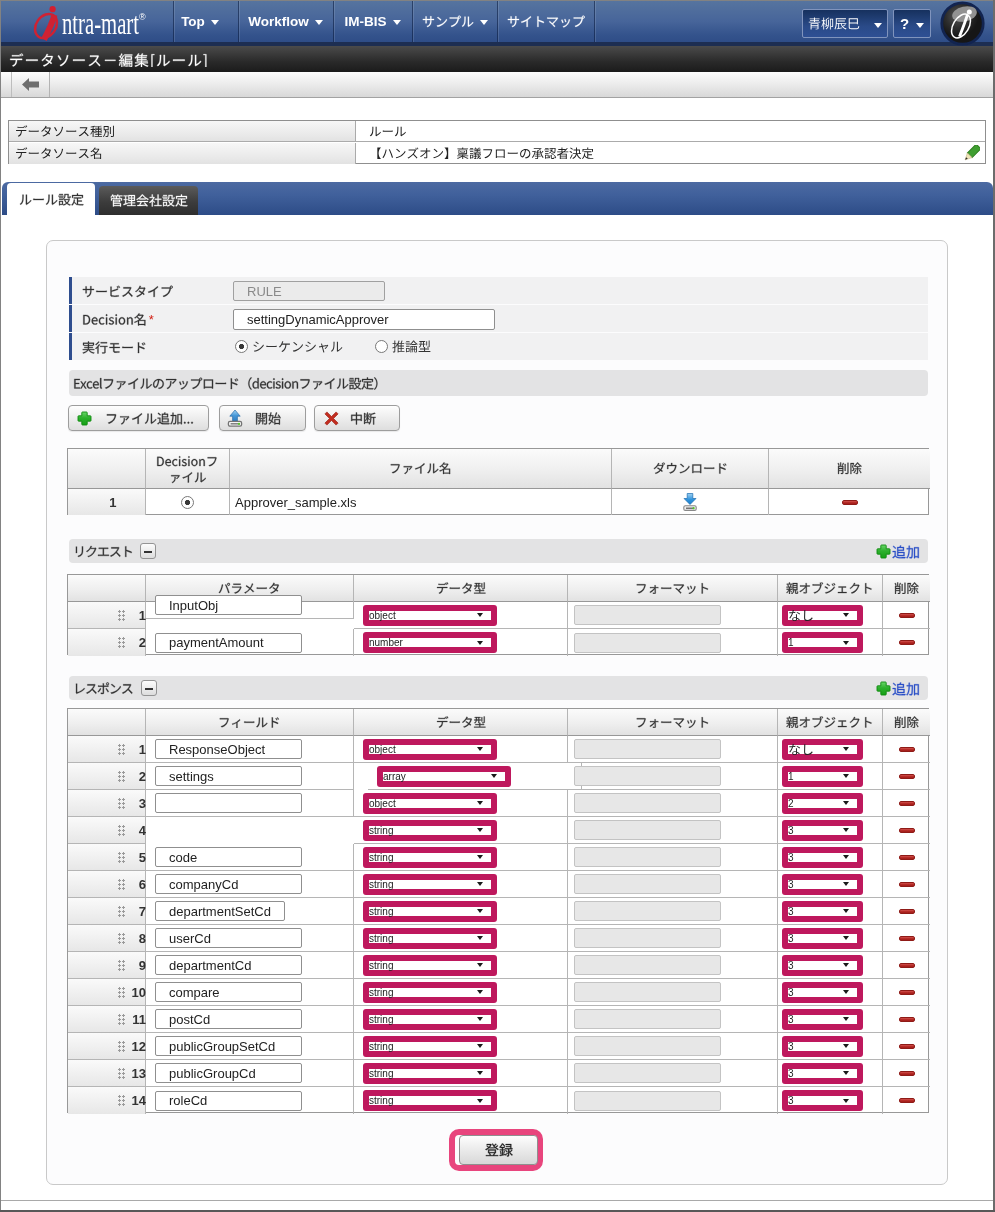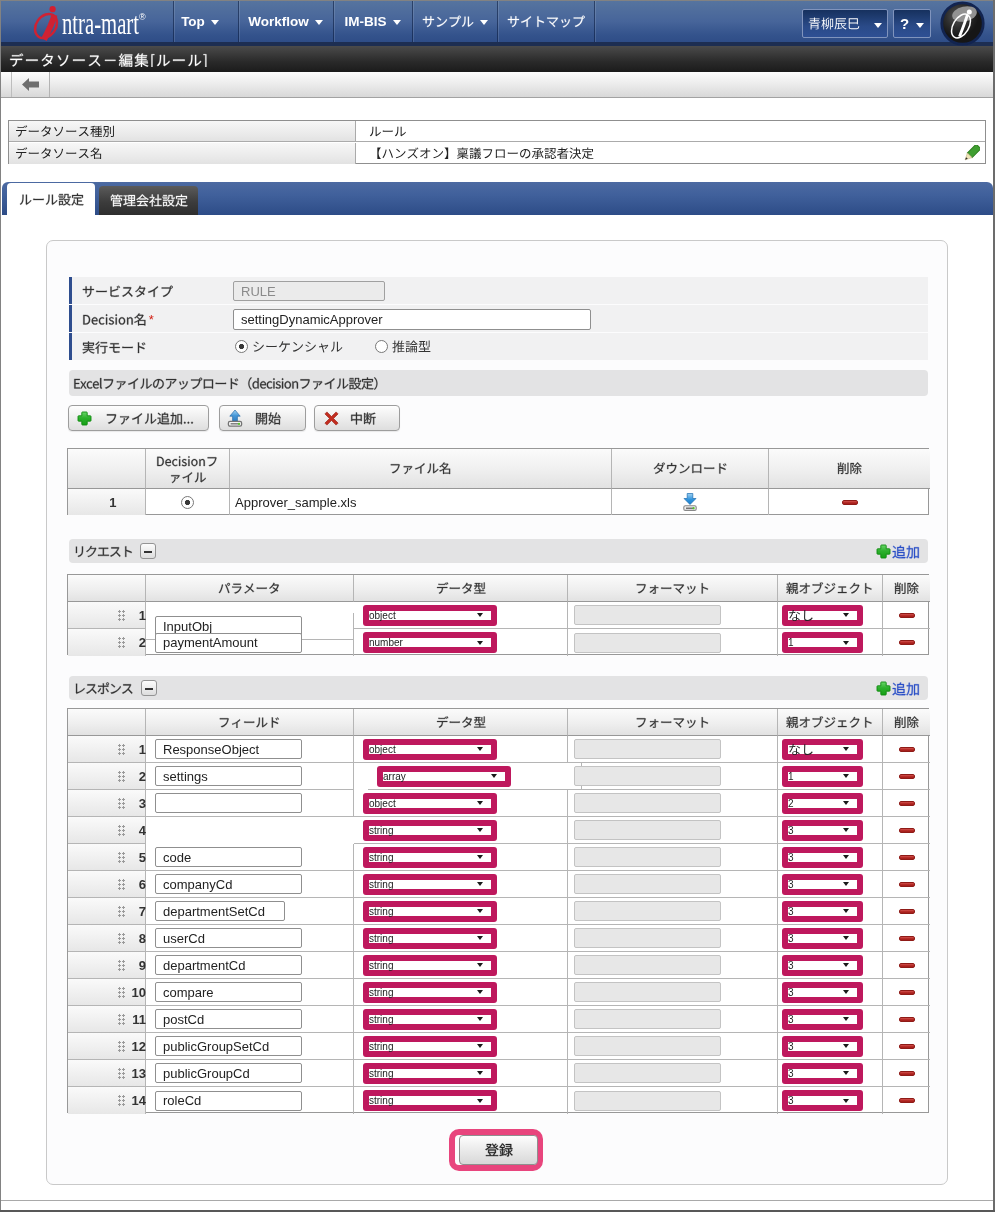--- a/index.html
+++ b/index.html
@@ -27,21 +27,21 @@
 
 #tabbar{left:2px;top:182px;width:991px;height:33px;background:linear-gradient(#4c6aa2 0%,#40609b 40%,#2d4c87 100%);border-radius:6px 6px 0 0}
 #tab1{left:7px;top:183px;width:88px;height:32px;background:#fff;border-radius:4px 4px 0 0;display:flex;align-items:center;justify-content:center}
 #tab2{left:99px;top:186px;width:99px;height:29px;background:linear-gradient(#5b5b5b,#3c3c3c 55%,#2e2e2e);border-radius:4px 4px 0 0;display:flex;align-items:center;justify-content:center}
 
 #panel{left:46px;top:240px;width:902px;height:945px;background:#fcfcfd;border:1px solid #c9c9c9;border-radius:7px}
 .frow{position:absolute;left:69px;width:859px;height:27px;background:#f1f1f2;border-left:3px solid #2e4d8e;display:flex;align-items:center}
 .flabel{padding-left:10px;width:152px}
 .secbar{position:absolute;left:69px;width:859px;height:24px;background:#e3e3e4;border-radius:4px;display:flex;align-items:center}
 input, .inp{font-family:"Liberation Sans",sans-serif}
-.inp{position:absolute;background:#fff;border:1px solid #8f8f8f;border-radius:2px;font-size:13px;color:#222;display:flex;align-items:center;padding-left:7px}
+.inp{position:absolute;background:#fff;border:1px solid #8f8f8f;border-radius:2px;font-size:13px;color:#222;display:flex;align-items:center;padding-left:13px}
 .inp.dis{background:#ebebeb;color:#8a8a8a;border-color:#a0a0a0}
 .inp.fmt{background:#e7e7e7;border-color:#c3c3c3}
 .radio{display:inline-block;width:13px;height:13px;border-radius:50%;border:1px solid #787878;background:#fff}
 .radio.on{background:radial-gradient(circle,#383838 0 2.4px,#fff 2.9px)}
 .gbtn{position:absolute;background:linear-gradient(#fefefe,#efefef 45%,#dedede 100%);border:1px solid #9d9d9d;border-radius:4px;display:flex;align-items:center;box-shadow:0 1px 1px rgba(0,0,0,.08)}
 .minusbtn{position:absolute;width:16px;height:16px;background:linear-gradient(#fcfcfc,#ddd);border:1px solid #949494;border-radius:3px}
 .minusbtn:after{content:"";position:absolute;left:3px;top:7px;width:8px;height:2px;background:#333}
 
 .tbl{position:absolute;left:67px;width:862px;border:1px solid #989898;background:#fff}
 .hcell{position:absolute;background:linear-gradient(#fbfbfb,#efefef 55%,#e2e2e2);border-right:1px solid #b5b5b5;border-bottom:1px solid #989898;display:flex;align-items:center;justify-content:center}
@@ -377,21 +377,21 @@
           <use href="#g47" x="688"></use>
           <use href="#g48" x="1242"></use>
           <use href="#g49" x="1752"></use>
           <use href="#g50" x="2027"></use>
           <use href="#g49" x="2495"></use>
           <use href="#g51" x="2770"></use>
           <use href="#g52" x="3376"></use>
           <use href="#g24" x="3986"></use>
         </svg><span style="color:#d22015;font-size:13px;margin-left:2px">*</span></div>
     </div>
-<div class="inp abs" style="left:233px;top:309px;width:358px;height:21px">settingDynamicApprover</div>
+<div class="inp abs" style="left:233px;top:309px;width:262px;height:21px">settingDynamicApprover</div>
 <div class="frow" style="top:333px">
       <div class="flabel"><svg class="t " width="65.00" height="13.00" viewBox="0 -880 5000 1000" fill="#333" stroke="#333" stroke-width="22">
           <use href="#g53"></use>
           <use href="#g54" x="1000"></use>
           <use href="#g55" x="2000"></use>
           <use href="#g13" x="3000"></use>
           <use href="#g56" x="4000"></use>
         </svg></div>
     </div>
 <span class="radio on abs" style="left:235px;top:340px"></span>
@@ -650,21 +650,21 @@
 <div class="hcell last" style="left:815px;top:0;width:47px;height:27px">
         <svg class="t " width="25.00" height="12.50" viewBox="0 -880 2000 1000" fill="#333" stroke="#333" stroke-width="22">
           <use href="#g80"></use>
           <use href="#g81" x="1000"></use>
         </svg>
       </div>
 <div class="gcell" style="left:0;top:27px;width:78px;height:27px">
         <span class="grip"></span>
         <span class="rnum">1</span>
       </div>
-<div class="cell" style="left:78px;top:38px;width:208px;height:27px">
+<div class="cell" style="left:78px;top:17px;width:208px;height:27px">
         <span class="inp" style="position:relative;left:9px;width:147px;height:20px">InputObj</span>
       </div>
 <div class="cell" style="left:286px;top:27px;width:214px;height:27px">
         <span class="sel" style="position:relative;left:9px;width:134px;height:21px">object<span class="ar"></span></span>
       </div>
 <div class="cell" style="left:500px;top:27px;width:210px;height:27px">
         <span class="inp fmt" style="position:relative;left:6px;width:147px;height:20px"></span>
       </div>
 <div class="cell" style="left:710px;top:27px;width:105px;height:27px">
         <span class="sel" style="position:relative;left:4px;width:81px;height:21px">

